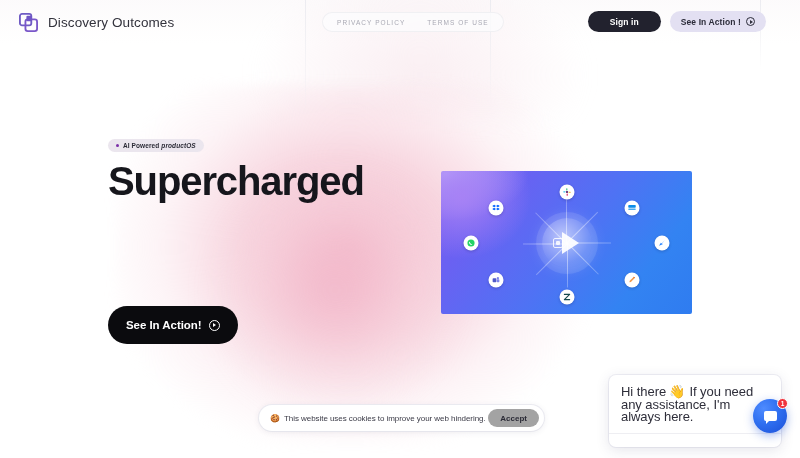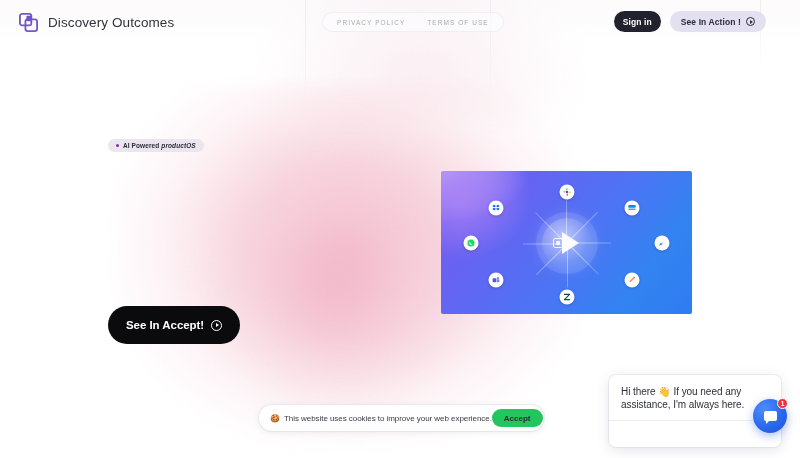--- a/index.html
+++ b/index.html
@@ -78,21 +78,21 @@
   .nav-link {
     font-size:6.5px; letter-spacing:1.05px; color:#a9a9b4;
     text-transform:uppercase; text-decoration:none; white-space:nowrap;
   }
 
   .header-actions {
     position:absolute; right:16px; top:11px;
     display:flex; align-items:center; gap:9px;
   }
   .btn-signin {
-    height:21px; padding:0 9px;
+    height:21px; padding:0 22px;
     border-radius:11px; border:none;
     background:#22222e; color:#ffffff;
     font-size:8.5px; font-weight:700; letter-spacing:.1px;
     font-family:"Liberation Sans", sans-serif;
     display:flex; align-items:center; justify-content:center;
     cursor:pointer;
   }
   .btn-action {
     height:21px; padding:8px 11px;
     border-radius:11px; border:none;
@@ -215,39 +215,39 @@
     z-index:20;
   }
   .cookie-text {
     font-size:8px; color:#3a3a46; letter-spacing:-.05px; white-space:nowrap;
     display:flex; align-items:center; gap:4px;
   }
   .cookie-accept {
     margin-left:auto;
     height:18px; padding:0 12px;
     border:none; border-radius:9px;
-    background:#22c55e; color:#2b2b36;
+    background:#a3a3a3; color:#2b2b36;
     font-size:8px; font-weight:700;
     font-family:"Liberation Sans", sans-serif;
     cursor:pointer;
   }
 
   
   .chat-panel {
     position:absolute; left:609px; top:375px;
     width:172px; height:72px;
     border-radius:7px;
     background:#ffffff;
     box-shadow:0 3px 14px rgba(50,50,90,0.13), 0 0 0 1px rgba(240,240,245,0.9);
     z-index:25;
     overflow:hidden;
   }
   .chat-msg {
     padding:11px 12px 9px 12px;
-    font-size:10px; line-height:12.6px; color:#2e2e3a; letter-spacing:-.05px;
+    font-size:13px; line-height:12.6px; color:#2e2e3a; letter-spacing:-.05px;
   }
   .chat-divider { height:1px; background:#eeeef2; margin:0 0px; }
   .chat-input-row { padding:8px 12px; }
   .chat-input {
     width:100%; border:none; outline:none;
     font-size:8.2px; color:#9a9aa6; letter-spacing:-.05px;
     font-family:"Liberation Sans", sans-serif;
     background:transparent;
   }
   .chat-fab {
@@ -337,25 +337,26 @@
 </div>
 
 <section id="hero">
 
   <div class="badge">
     <span class="badge-dot"></span>
     <span class="badge-text"><span>AI Powered </span><em>productOS</em></span>
   </div>
 
   <div class="headline">
+    <div class="h-line1">Supercharged</div>
   </div>
 
 
   <button class="cta">
-    <span>See In Accept!</span>
+    <span>See In Action!</span>
     <span class="play-ring">
         <i></i>
       </span>
   </button>
 
   <div class="hero-visual">
     <div class="hv-inner">
 
       <div class="spoke" style="transform:rotate(-90deg) translateY(-0.5px);"></div>
       <div class="spoke" style="transform:rotate(-135deg) translateY(-0.5px);"></div>
@@ -420,21 +421,21 @@
             <path d="M7 3 L12 6.5 L7 10 L2 6.5 Z M17 3 L22 6.5 L17 10 L12 6.5 Z M7 11 L12 14.5 L7 18 L2 14.5 Z M17 11 L22 14.5 L17 18 L12 14.5 Z" fill="#0061ff"></path>
           </svg>
       </div>
     </div>
   </div>
 </section>
 
 <div class="cookie">
   <div class="cookie-text">
     <span>🍪</span>
-    <span>This website uses cookies to improve your web experience.</span>
+    <span>This website uses cookies to improve your web hindering.</span>
   </div>
   <button class="cookie-accept">Accept</button>
 </div>
 
 <div class="chat-panel">
   <div class="chat-msg">Hi there 👋 If you need any assistance, I'm always here.</div>
   <div class="chat-divider"></div>
 </div>
 
 <div class="chat-fab">

